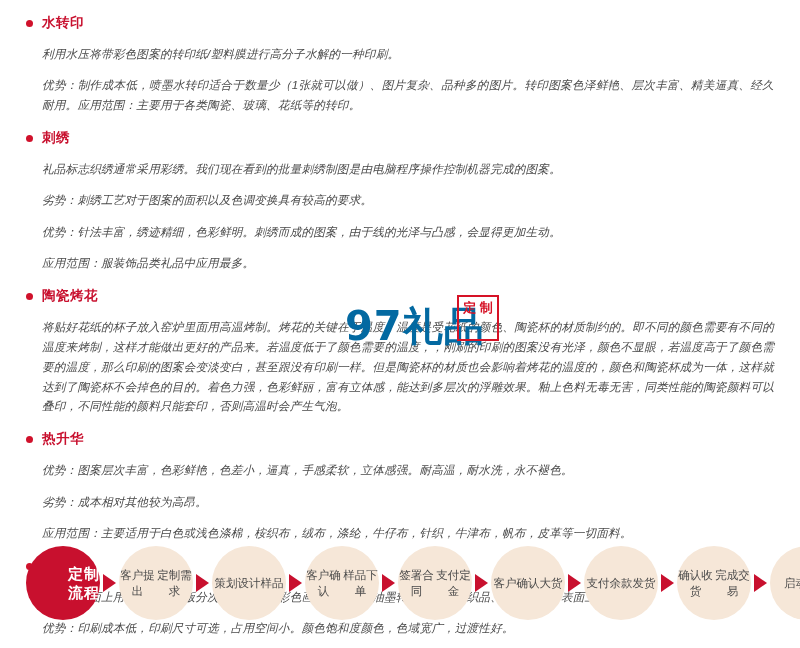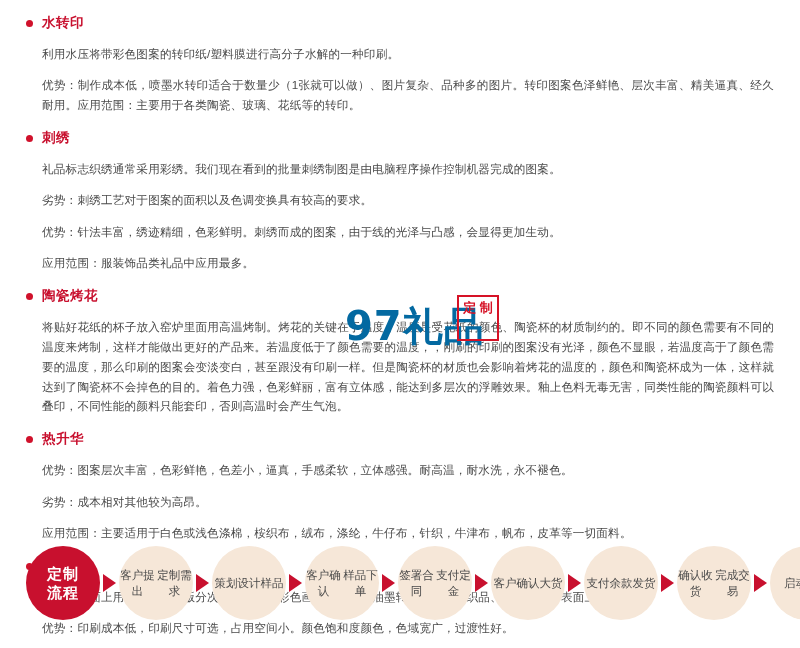--- a/index.html
+++ b/index.html
@@ -39,20 +39,21 @@
     flex: 0 0 auto;
   }
   .sec-title {
     color: #c8102e;
     font-size: 13.5px;
     font-weight: bold;
     letter-spacing: 0.5px;
   }
   .sec-body {
     padding-left: 16px;
+    font-style: italic;
   }
   .para {
     font-size: 11.6px;
     line-height: 1.72;
     color: #4a4a4a;
     letter-spacing: 0.2px;
     text-align: justify;
   }
   .para + .para { margin-top: 8px; }
 
@@ -102,21 +103,21 @@
     align-items: center;
   }
   .flow-badge {
     width: 74px;
     height: 74px;
     border-radius: 50%;
     background: #c8102e;
     color: #ffffff;
     display: flex;
     flex-direction: column;
-    align-items: center;
+    align-items: flex-end;
     justify-content: center;
     font-size: 15px;
     font-weight: bold;
     line-height: 1.3;
     flex: 0 0 auto;
     letter-spacing: 1px;
   }
   .arrow {
     width: 0;
     height: 0;

